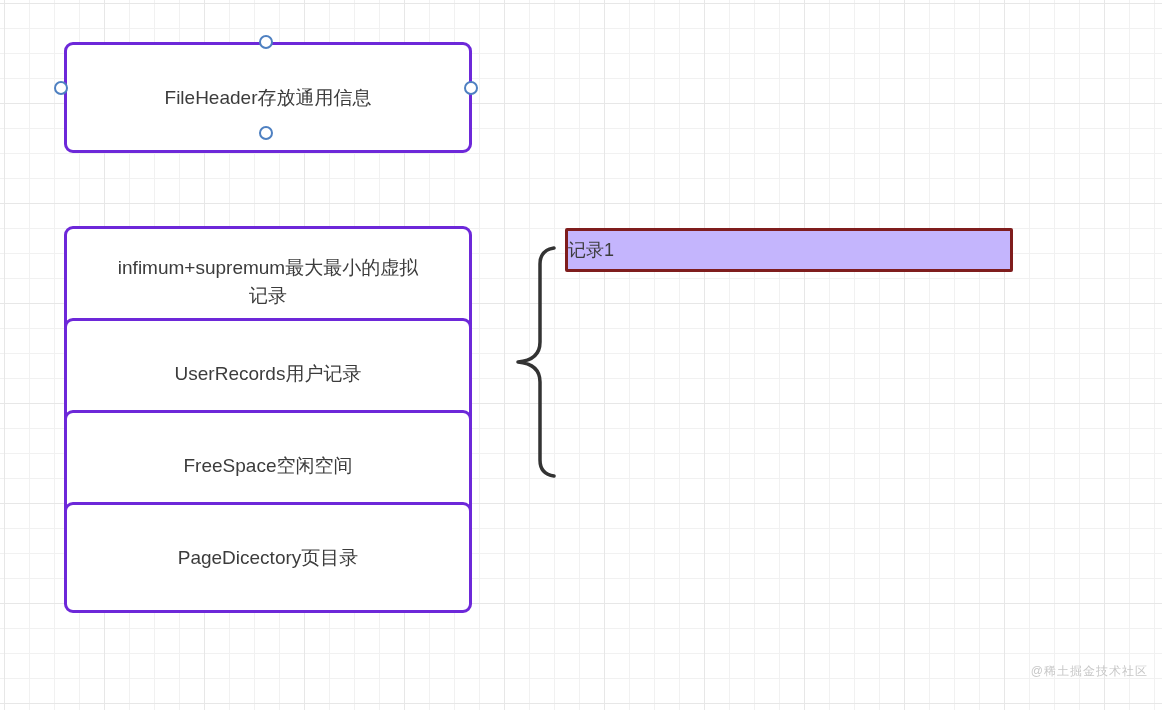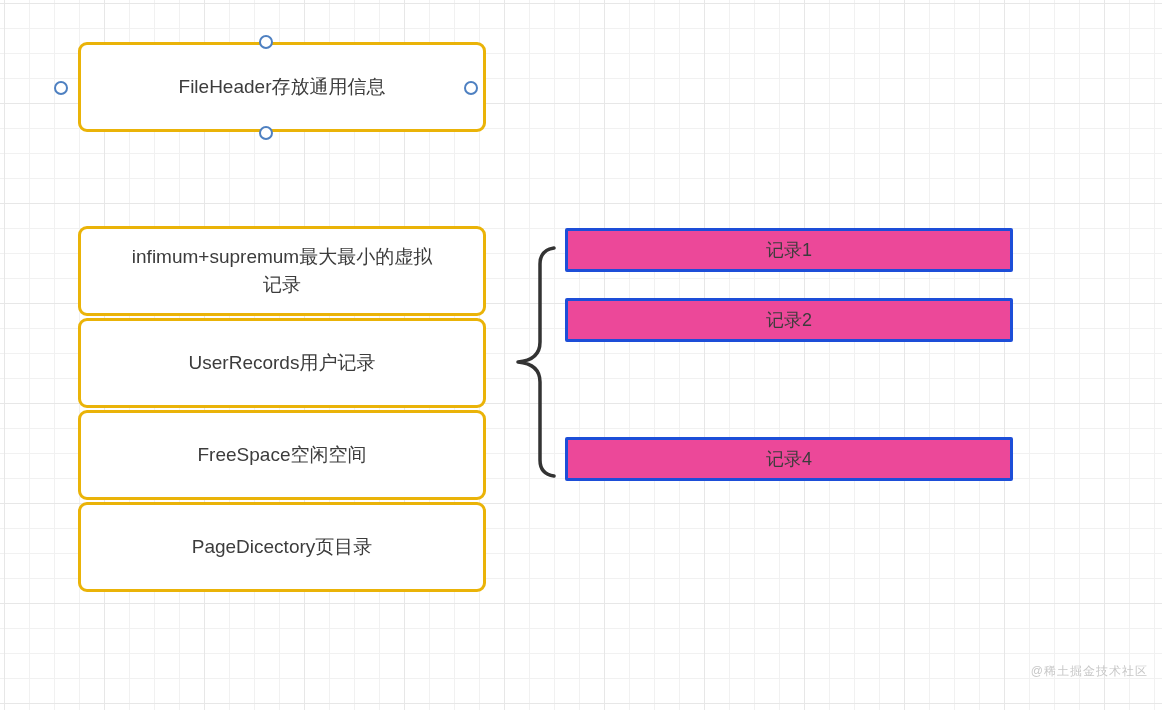--- a/index.html
+++ b/index.html
@@ -21,26 +21,26 @@
     background-size: 100px 100px, 100px 100px, 25px 25px, 25px 25px;
     background-position: 4px 3px;
   }
   #canvas {
     position: absolute;
     inset: 0;
   }
   
   .seg {
     position: absolute;
-    left: 78px;
+    left: 64px;
     width: 408px;
-    height: 90px;
+    height: 111px;
     box-sizing: border-box;
     background: #ffffff;
-    border: 3px solid #eab308;
+    border: 3px solid #6d28d9;
     border-radius: 9px;
     display: flex;
     align-items: center;
     justify-content: center;
   }
   .seg-label {
     font-size: 19px;
     line-height: 28px;
     color: #3c3c3c;
     text-align: center;
@@ -73,26 +73,25 @@
     stroke-linecap: round;
     stroke-linejoin: round;
   }
   
   .rec {
     position: absolute;
     left: 565px;
     width: 448px;
     height: 44px;
     box-sizing: border-box;
-    background: #ec4899;
-    border: 3px solid #1d4ed8;
+    background: #c4b5fd;
+    border: 3px solid #7f1d1d;
     border-radius: 2px;
     display: flex;
     align-items: center;
-    justify-content: center;
   }
   .rec-label {
     font-size: 18px;
     color: #3c3c3c;
     text-align: center;
   }
   
   .watermark {
     position: absolute;
     top: 663px;
@@ -131,22 +130,16 @@
   <div class="handle" style="left:61px;  top:88px"></div>
   <div class="handle" style="left:471px; top:88px"></div>
 
   <svg class="brace" width="60" height="245" viewBox="0 0 60 245">
     <path d="M 49 10 Q 35 12 35 26 L 35 104 Q 35 122 13 124 Q 35 126 35 144 L 35 222 Q 35 236 49 238"></path>
   </svg>
 
   <div class="rec" style="top:228px">
     <span class="rec-label">记录1</span>
   </div>
-  <div class="rec" style="top:298px">
-    <span class="rec-label">记录2</span>
-  </div>
-  <div class="rec" style="top:437px">
-    <span class="rec-label">记录4</span>
-  </div>
 
   <div class="watermark">@稀土掘金技术社区</div>
 
 </div>
 
 </body></html>

